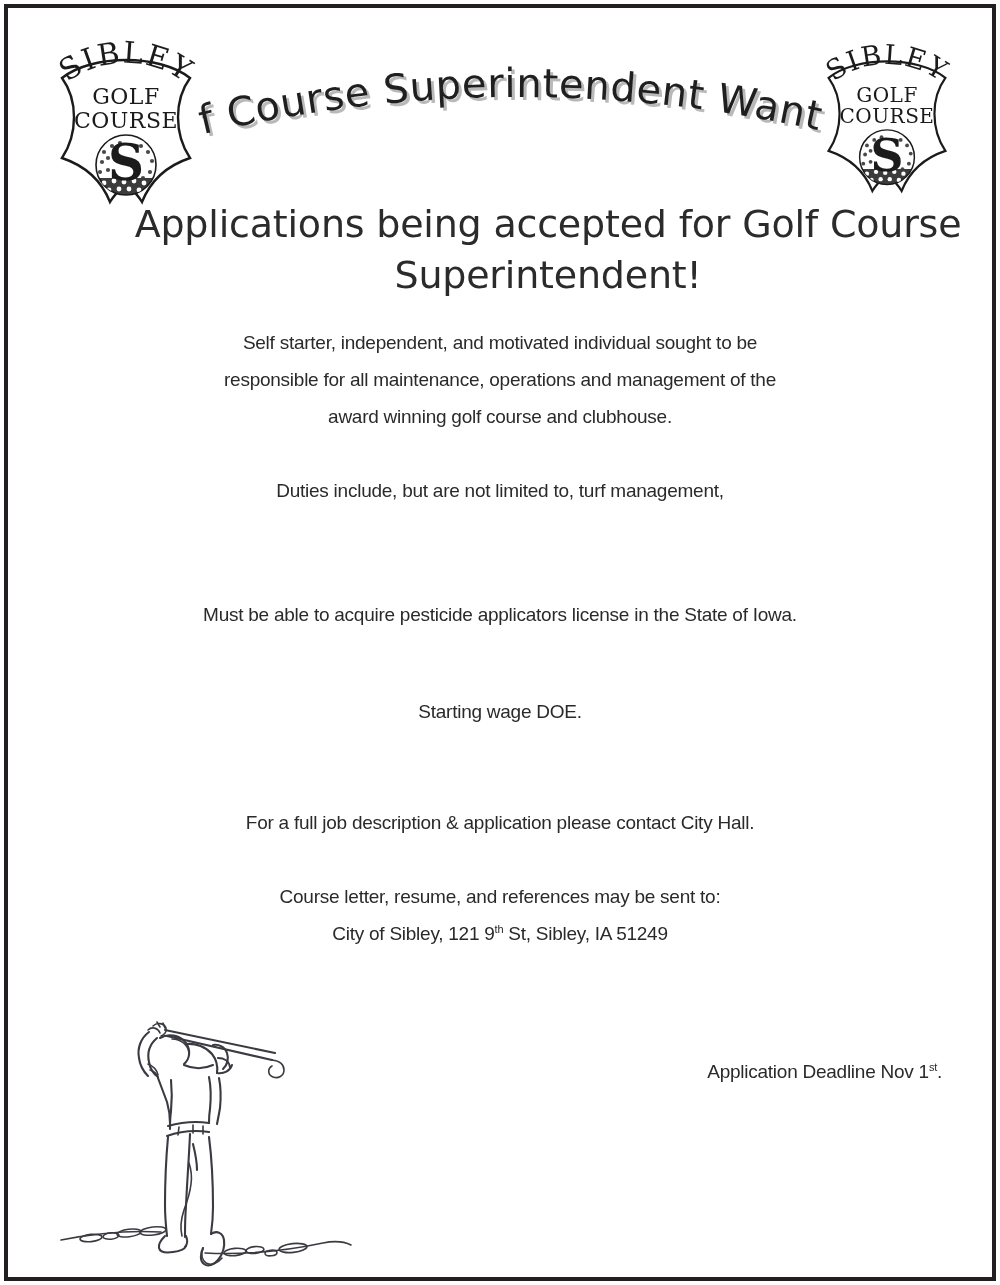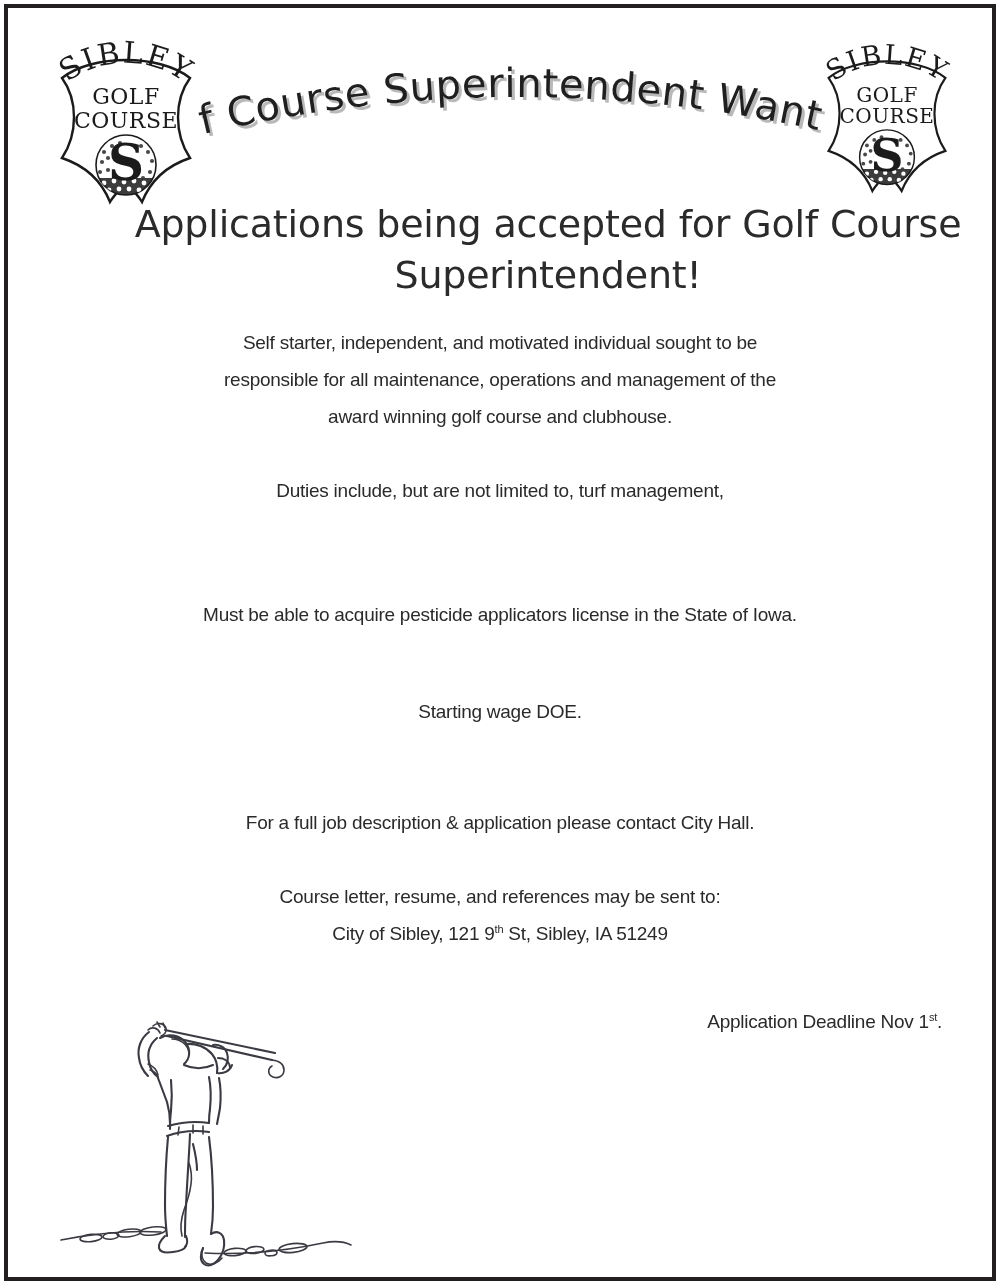--- a/index.html
+++ b/index.html
@@ -289,21 +289,21 @@
 
       <div class="para" style="top:796px;">
         <span class="ln">For a full job description &amp; application please contact City Hall.</span>
       </div>
 
       <div class="para" style="top:870px;">
         <span class="ln">Course letter, resume, and references may be sent to:</span>
         <span class="ln"><span>City of Sibley, 121 9</span><sup>th</sup><span> St, Sibley, IA 51249</span></span>
       </div>
 
-      <div class="para" style="top:995px; text-align:right; width:934px;">
+      <div class="para" style="top:1045px; text-align:right; width:934px;">
         <span class="ln" style="display:inline;"><span>Application Deadline  Nov 1</span><sup>st</sup><span>.</span></span>
       </div>
 
     </div>
 
     <div id="golfer">
       <svg viewBox="0 0 310 262" aria-hidden="true">
 
         <path class="stroke" d="M 112,22 L 222,45"></path>
         <path class="stroke" d="M 114,28 L 219,52"></path>

